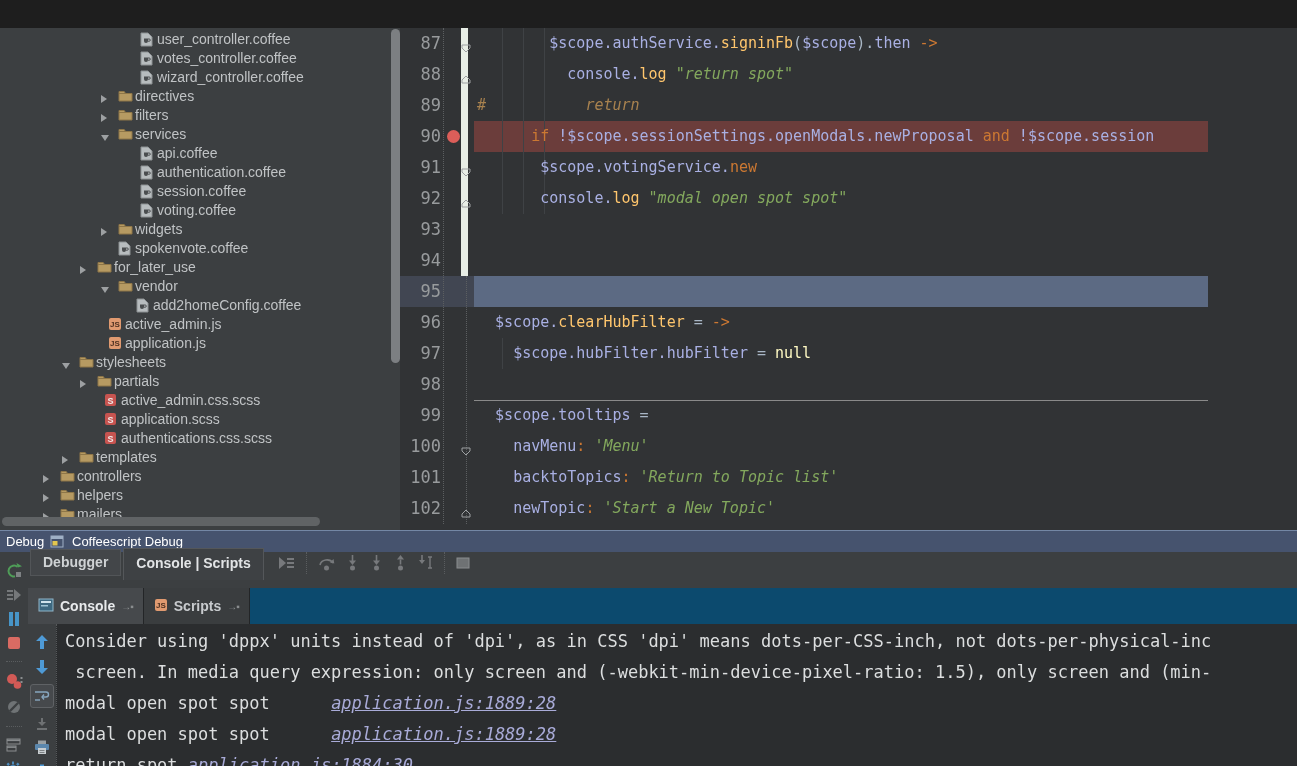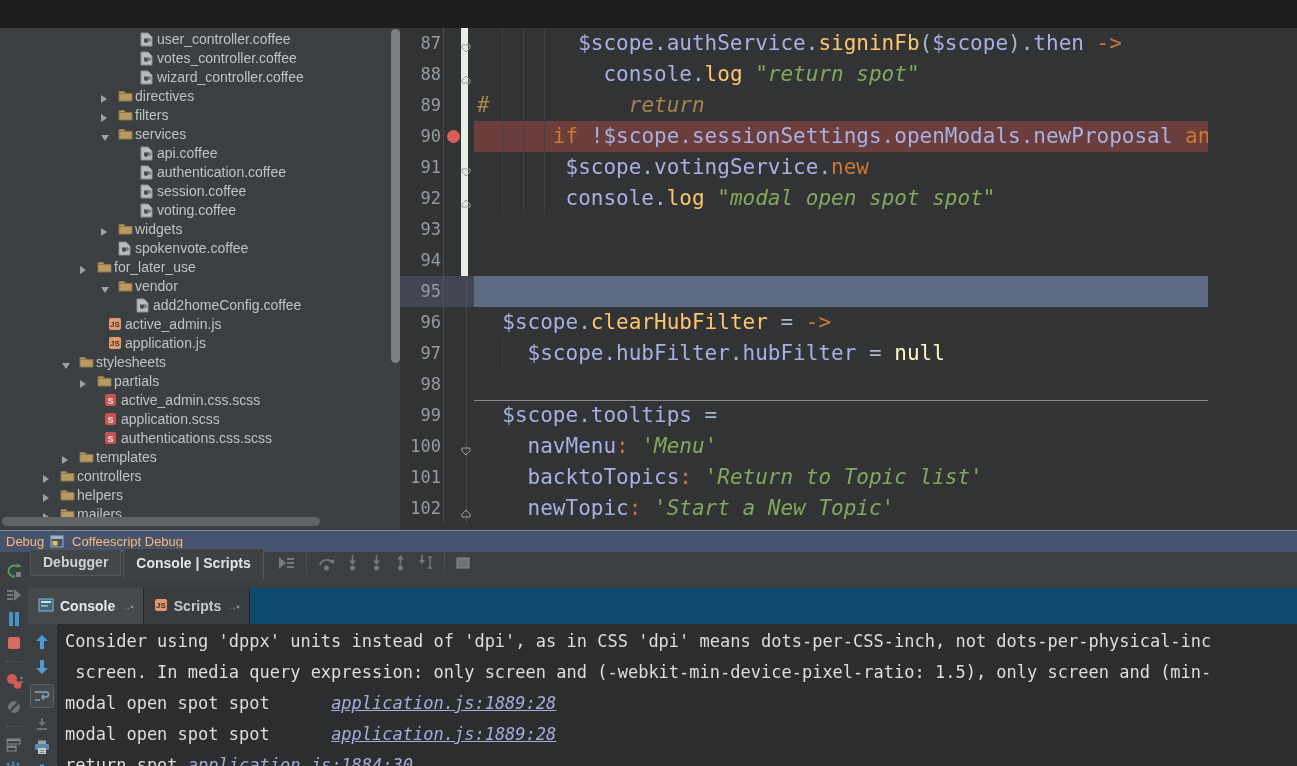--- a/index.html
+++ b/index.html
@@ -12,38 +12,38 @@
   .tree-arrow{position:absolute;top:4px;width:10px;height:10px;}
   .tree-icon{position:absolute;top:2px;width:16px;height:16px;}
   .tree-label{position:absolute;top:0;line-height:19px;}
   .vscroll{position:absolute;left:391px;top:1px;width:9px;height:334px;background:#7c7f82;border-radius:5px;}
   .hscroll{position:absolute;left:2px;top:489px;width:318px;height:9px;background:#606365;border-radius:5px;}
   
   #editor-panel{position:absolute;left:400px;top:0;width:808px;height:502px;background:#313335;
                 font-family:"DejaVu Sans Mono","Liberation Mono",monospace;overflow:hidden;}
   .ed-row{position:relative;height:31px;}
   .lnum{position:absolute;left:0;top:0;width:41px;text-align:right;font-size:17px;line-height:31px;color:#989b9d;z-index:3;}
-  .code{position:absolute;left:77px;top:0;margin:0;font-size:21px;line-height:31px;white-space:pre;z-index:3;font-family:inherit;}
+  .code{position:absolute;left:77px;top:0;margin:0;font-size:15px;line-height:31px;white-space:pre;z-index:3;font-family:inherit;}
   .tk-kw{color:#cc7832}.tk-var{color:#a9b0e3}.tk-fn{color:#ffc66d}
   .tk-str{color:#83a85d;font-style:italic}.tk-const{color:#fef9c3}
   .tk-cmt{color:#a8824f}.tk-cmtk{color:#a8824f;font-style:italic}.tk-plain{color:#a9b7c6}
   .hl-bp{position:absolute;left:74px;right:0;top:0;bottom:0;background:#6b3d3b;z-index:0;}
   .hl-exec{position:absolute;left:74px;right:0;top:0;bottom:0;background:#5c6a83;z-index:0;}
   .hl-exec-gutter{position:absolute;left:0;width:74px;top:0;bottom:0;background:#414652;z-index:0;}
   .bp-dot{position:absolute;left:47px;top:9px;width:13px;height:13px;border-radius:50%;background:#dc5e59;z-index:4;}
   .fold{position:absolute;left:59px;top:10px;width:14px;text-align:center;z-index:4;}
   .gutter-dots{position:absolute;left:43px;top:0;height:496px;width:0;border-left:1px dotted #5c5f61;z-index:1;}
   .change-strip{position:absolute;left:61px;top:0;width:7px;height:248px;background:#e8eee6;z-index:2;}
   .fold-dots{position:absolute;left:66px;top:248px;height:248px;width:0;border-left:1px dotted #5c5f61;z-index:1;}
   .guide{position:absolute;width:0;border-left:1px solid #3f4245;z-index:1;}
   .sep99{position:absolute;left:74px;right:0;top:372px;border-top:1px solid #8a8a8a;z-index:2;}
   
   #debug-panel{position:absolute;left:0;top:502px;width:1297px;height:264px;background:#3c3f41;overflow:hidden;}
   .dbg-title{position:absolute;left:0;top:0;width:100%;height:22px;background:#46536e;border-top:1px solid #7487a5;
-             box-sizing:border-box;color:#fdba74;font-size:13px;}
+             box-sizing:border-box;color:#ffffff;font-size:13px;}
   .dbg-title .t1{position:absolute;left:6px;top:3px;}
   .dbg-title .ticon{position:absolute;left:50px;top:4px;}
   .dbg-title .t2{position:absolute;left:72px;top:3px;}
   .dbg-toolbar-row{position:absolute;left:28px;top:14px;right:0;height:36px;display:flex;align-items:flex-end;}
   .main-tab{box-sizing:border-box;height:27px;margin-bottom:4px;padding:0 12px;line-height:25px;font-size:14px;font-weight:bold;
             color:#cfd2d4;background:#434649;border:1px solid #525558;}
   .main-tab.active{height:32px;margin-bottom:0;line-height:29px;background:#3e4144;border:1px solid #54575a;border-bottom:none;color:#e2e4e6;}
   .main-tab + .main-tab{margin-left:2px;}
   .step-icons{display:flex;align-items:center;gap:11px;margin-left:14px;margin-bottom:6px;}
   .tbicon{display:inline-flex;align-items:center;justify-content:center;}

